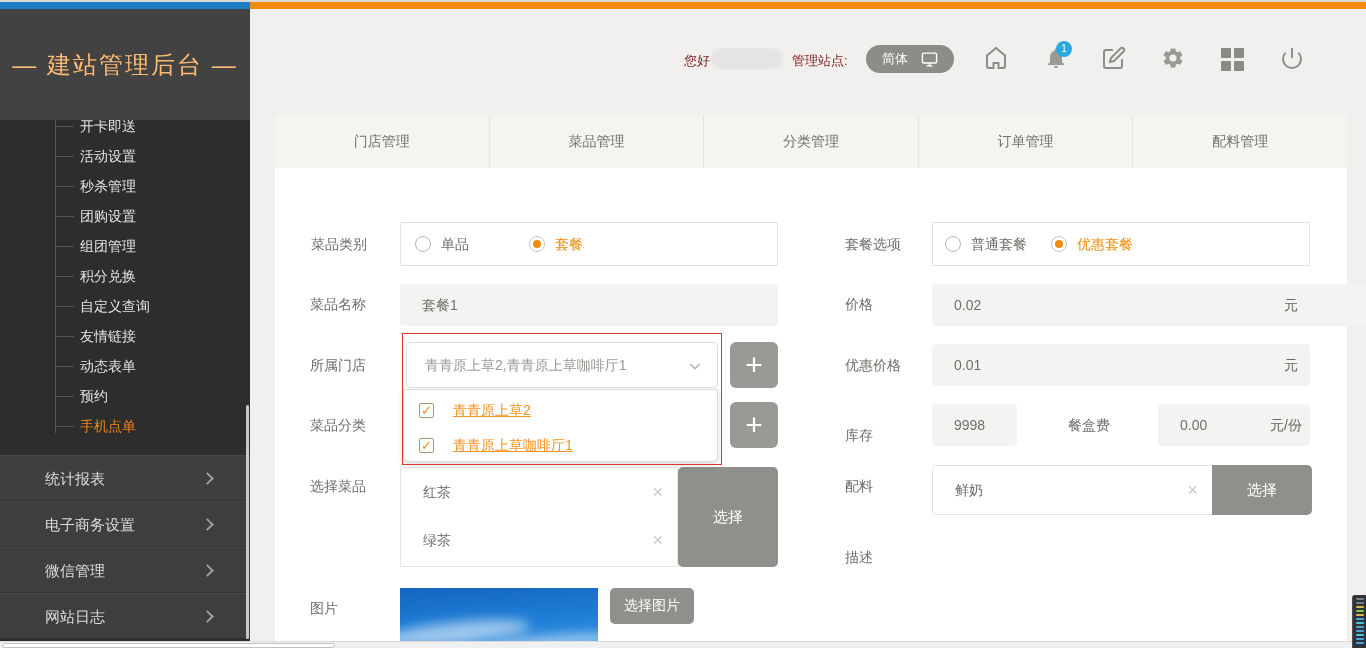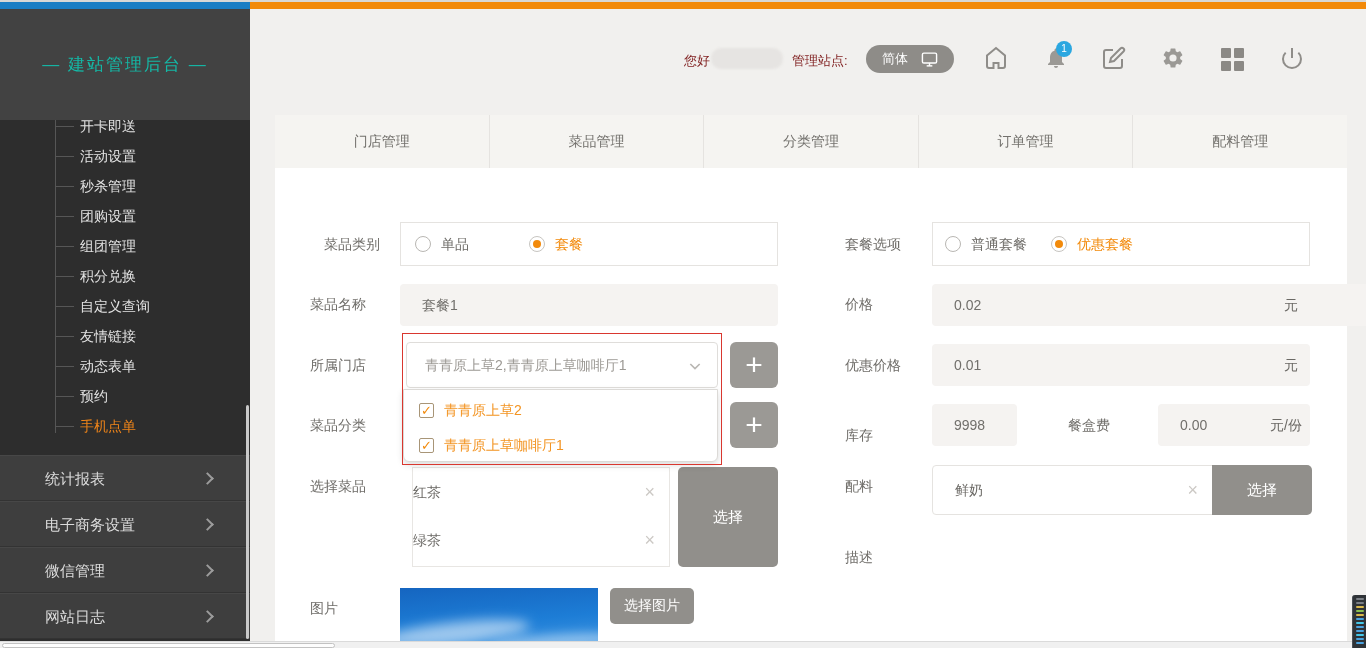--- a/index.html
+++ b/index.html
@@ -6,21 +6,21 @@
   body { font-family:"Liberation Sans","DejaVu Sans",sans-serif; background:#e9e8e6; }
   #app { position:relative; width:1366px; height:648px; overflow:hidden; background:#f1f0ee; }
 
   
   .topline { position:absolute; left:0; top:0; width:1366px; height:2px; background:#d9d8d6; }
   .topbar-blue  { position:absolute; left:0; top:2px; width:250px; height:7px; background:#1b7ec4; }
   .topbar-orange{ position:absolute; left:250px; top:2px; width:1116px; height:7px; background:#f28a0b; }
 
   
   .sidebar { position:absolute; left:0; top:9px; width:250px; height:632px; background:#2e2e2e; overflow:hidden; }
-  .sb-title { height:111px; background:#424242; color:#14b8a6; font-size:17px; letter-spacing:2px;
+  .sb-title { height:111px; background:#424242; color:#fdba74; font-size:24px; letter-spacing:2px;
               display:flex; align-items:center; justify-content:center; }
   .sb-sub { position:relative; height:335px; background:#2d2d2d; overflow:hidden; }
   .sb-treeline { position:absolute; left:55px; top:0; width:1px; height:313px; background:#565656; }
   .sb-item { position:absolute; left:80px; width:160px; height:30px; line-height:30px;
              font-size:14px; color:#e3e3e3; cursor:pointer; white-space:nowrap; }
   .sb-item::before { content:""; position:absolute; left:-25px; top:15px; width:19px; height:1px; background:#565656; }
   .sb-item.active { color:#f08519; }
   .sb-sections { background:#3e3e3e; }
   .sb-section { position:relative; height:46px; line-height:46px; padding-left:45px;
                 font-size:15px; color:#dcdcdc; border-top:1px solid #474747; border-bottom:1px solid #333;
@@ -70,27 +70,27 @@
   .wselect svg { position:absolute; right:14px; top:15px; }
 
   .plusbtn { position:absolute; width:48px; height:46px; background:#9b9995; border:none; border-radius:6px;
              color:#fff; font-size:30px; font-weight:300; line-height:40px; text-align:center; cursor:pointer; }
 
   .dropdown { position:absolute; left:403px; top:389px; width:315px; height:73px; background:#fff;
               border:1px solid #dcdad7; border-radius:0 0 6px 6px; box-shadow:0 3px 7px rgba(0,0,0,.14); z-index:5; }
   .dd-opt { position:relative; height:33px; display:flex; align-items:center; padding-left:15px; cursor:pointer; }
   .checkbox { width:15px; height:15px; border:1px solid #a89577; border-radius:2px; background:#fff;
               color:#f28a0b; font-size:13px; line-height:13px; text-align:center; font-weight:bold; }
-  .dd-lbl { margin-left:10px; font-size:14px; color:#f39422; }
+  .dd-lbl { margin-left:19px; font-size:14px; color:#f39422;text-decoration:underline; }
 
   .redrect { position:absolute; left:402px; top:333px; width:320px; height:132px; border:1px solid #d9372f;
              z-index:6; pointer-events:none; }
 
-  .dishrow { position:absolute; left:412px; width:258px; height:50px; background:#fff; border:1px solid #e8e6e3;
-             font-size:14px; color:#6b6965; line-height:48px; }
+  .dishrow { position:absolute; left:400px; width:278px; height:50px; background:#fff; border:1px solid #e8e6e3;
+             font-size:14px; color:#6b6965; line-height:48px; padding-left:22px; }
   .xicon { position:absolute; right:14px; top:0; font-size:18px; color:#ccc9c5; cursor:pointer; }
   .graybtn { position:absolute; background:#918f8b; border:none; border-radius:5px; color:#fff; font-size:15px;
              display:flex; align-items:center; justify-content:center; cursor:pointer; }
 
   .thumb { position:absolute; left:400px; top:588px; width:198px; height:60px; overflow:hidden;
            background:linear-gradient(175deg,#1565c0 0%,#1d7dd6 55%,#3f97e3 100%); }
   .thumb::before { content:""; position:absolute; left:-20px; top:34px; width:150px; height:22px; border-radius:50%;
                    background:rgba(255,255,255,.55); filter:blur(6px); transform:rotate(-6deg); }
   .thumb::after { content:""; position:absolute; left:90px; top:46px; width:130px; height:16px; border-radius:50%;
                   background:rgba(255,255,255,.4); filter:blur(5px); transform:rotate(-4deg); }
@@ -207,21 +207,21 @@
   <div class="tabs">
     <div class="tab">门店管理</div>
     <div class="tab">菜品管理</div>
     <div class="tab">分类管理</div>
     <div class="tab">订单管理</div>
     <div class="tab">配料管理</div>
   </div>
 
   <div class="content"></div>
 
-  <span class="flabel" style="left:324px;top:236px">菜品类别</span>
+  <span class="flabel" style="left:311px;top:236px">菜品类别</span>
   <div class="radio-box" style="left:400px;top:222px;width:378px">
     <span class="radio" style="left:14px"></span>
     <span class="radio-lbl" style="left:40px">单品</span>
     <span class="radio sel" style="left:128px"></span>
     <span class="radio-lbl sel" style="left:154px">套餐</span>
   </div>
 
   <span class="flabel" style="left:310px;top:296px">菜品名称</span>
   <div class="ginput" style="left:400px;top:284px;width:378px;height:42px;line-height:42px">套餐1</div>
 

